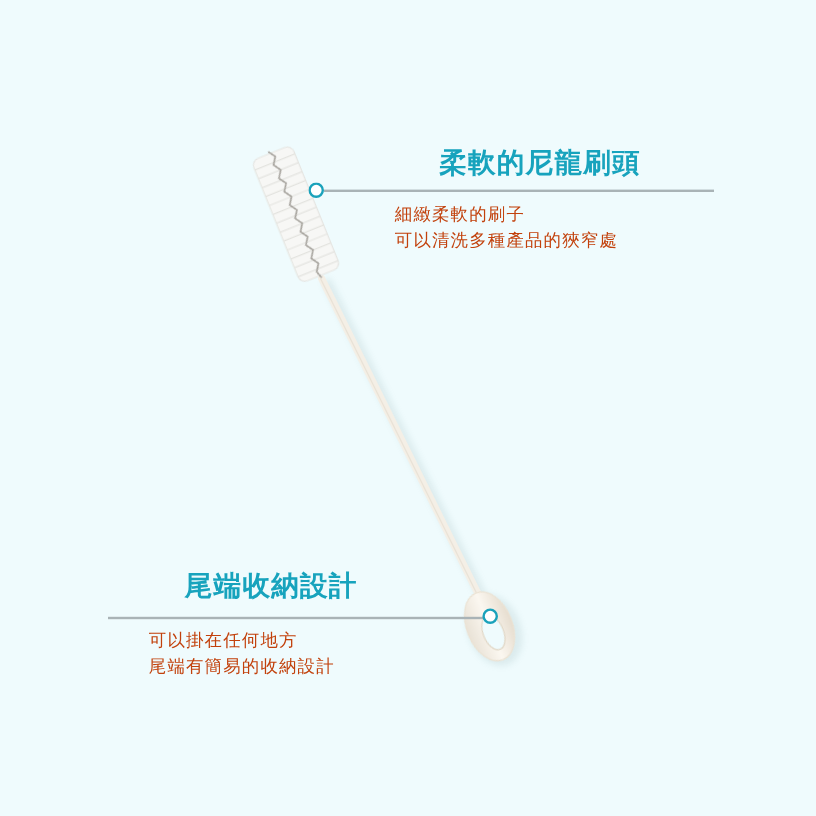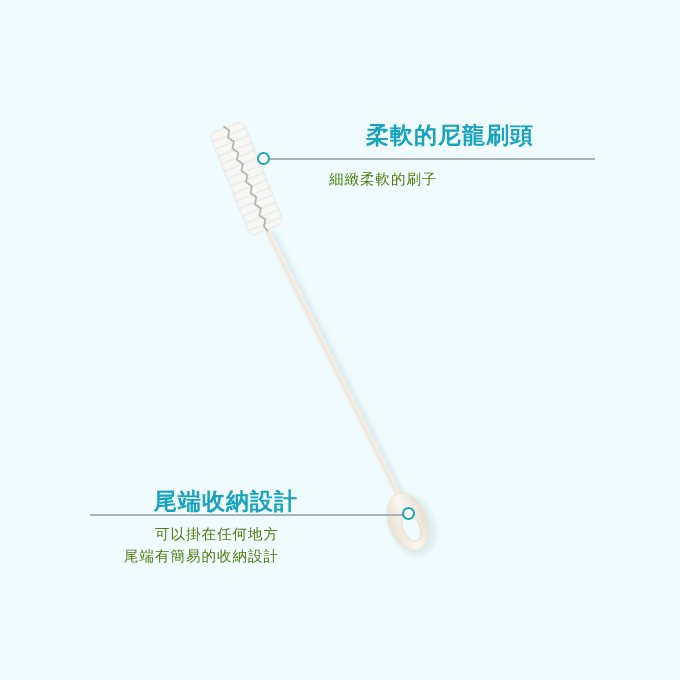--- a/index.html
+++ b/index.html
@@ -9,22 +9,22 @@
     font-family: "DejaVu Sans", sans-serif;
     position: relative;
   }
   .canvas { position: absolute; left: 0; top: 0; width: 680px; height: 680px; }
   .product { position: absolute; left: 0; top: 0; width: 680px; height: 680px; }
   .title {
     position: absolute; color: #17a3bd; font-size: 23px; font-weight: bold;
     letter-spacing: 1px; white-space: nowrap;
   }
   .desc {
-    position: absolute; color: #4d7c0f; font-size: 14.5px; line-height: 22px;
-    letter-spacing: 1px; white-space: nowrap; text-align: right;
+    position: absolute; color: #c2410c; font-size: 14.5px; line-height: 22px;
+    letter-spacing: 1px; white-space: nowrap;
   }
   .line { position: absolute; height: 1.5px; background: #a9b3b6; }
   .dot {
     position: absolute; width: 9px; height: 9px; border: 2.5px solid #1aa2bb;
     border-radius: 50%; background: #ffffff;
   }
 </style>
 </head>
 <body>
 
@@ -75,23 +75,24 @@
 
       <path d="M244 122 L248 128 L244 134 L248 140 L244 146 L248 152 L244 158 L248 164 L244 170 L248 176 L244 182 L248 188 L244 194 L248 200 L244 206 L248 212 L244 218 L248 224 L244 230 L246 236" fill="none" stroke="#a9a6a0" stroke-width="1.4"></path>
     </g>
   </svg>
 
   <div class="title" style="left:366px; top:120px;">柔軟的尼龍刷頭</div>
   <div class="line" style="left:270px; top:158px; width:325px;"></div>
   <div class="dot" style="left:257px; top:152px;"></div>
   <div class="desc" style="left:329px; top:168px;">
     <div>細緻柔軟的刷子</div>
+    <div>可以清洗多種產品的狹窄處</div>
   </div>
 
-  <div class="title" style="left:154px; top:473px;margin-top:13px;">尾端收納設計</div>
+  <div class="title" style="left:154px; top:473px;">尾端收納設計</div>
   <div class="line" style="left:90px; top:514px; width:313px;"></div>
   <div class="dot" style="left:402px; top:507px;"></div>
   <div class="desc" style="left:124px; top:523px;">
     <div>可以掛在任何地方</div>
     <div>尾端有簡易的收納設計</div>
   </div>
 
 </div>
 
 </body></html>

